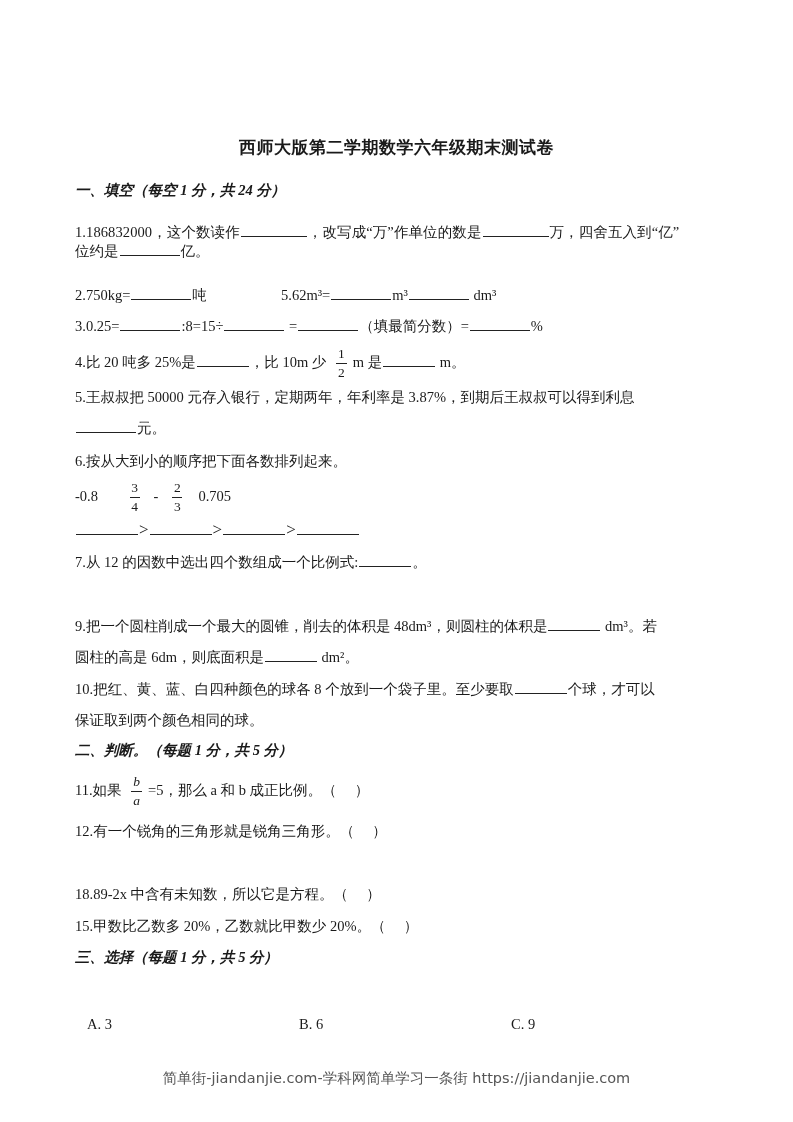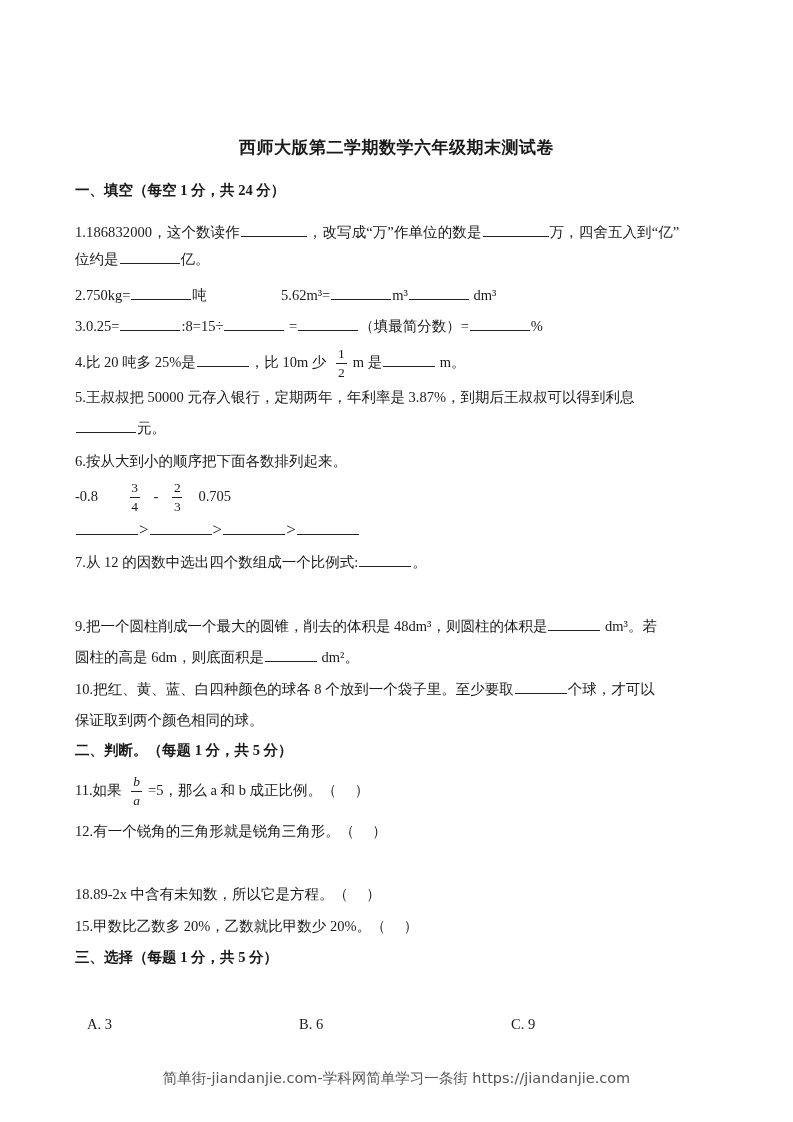--- a/index.html
+++ b/index.html
@@ -2,42 +2,42 @@
 <html><head>
 <meta charset="utf-8">
 <style>
   html, body { margin:0; padding:0; background:#ffffff; }
   body { width:793px; height:1122px; position:relative; overflow:hidden;
          font-family:"Liberation Serif", "DejaVu Serif", serif; color:#1a1a1a; }
   .page { position:absolute; left:0; top:0; width:793px; height:914px; }
   .title { position:absolute; left:0; width:793px; top:136px; text-align:center;
            font-size:17px; font-weight:bold; letter-spacing:0.5px; }
   .line { position:absolute; left:75px; font-size:14.5px; white-space:nowrap; line-height:20px; }
-  .sec { font-weight:bold; font-size:14.5px; }
+  .sec { font-weight:bold; font-size:14.5px;font-style:italic; }
   .blank { display:inline-block; border-bottom:1px solid #222; width:56px; height:14px; vertical-align:baseline; margin:0 1px; }
   .frac { display:inline-block; vertical-align:middle; text-align:center; margin:0 6px; line-height:18px; font-size:13.5px; }
   .frac .num { display:block; border-bottom:1px solid #222; padding:0 2px; }
   .frac .den { display:block; }
   .frac.it { font-style:italic; }
   .opt { position:absolute; top:1016px; font-size:14.5px;text-align:right; }
   .footer { position:absolute; top:1069px; left:0; width:793px; text-align:center;
             font-family:"DejaVu Sans", sans-serif; font-size:14.5px; color:#555; }
 </style>
 </head>
 <body>
 
 <div class="page">
   <div class="title">西师大版第二学期数学六年级期末测试卷</div>
 
   <div class="line sec" style="top:180px">一、填空（每空 1 分，共 24 分）</div>
 
   <div class="line" style="top:222px; letter-spacing:0.1px">
     <span>1.186832000，这个数读作</span><span class="blank" style="width:66px"></span><span>，改写成“万”作单位的数是</span><span class="blank" style="width:66px"></span><span>万，四舍五入到“亿”</span>
   </div>
-  <div class="line" style="top:249px">
+  <div class="line" style="top:241px">
     <span>位约是</span><span class="blank" style="width:60px"></span><span>亿。</span>
   </div>
 
   <div class="line" style="top:285px">
     <span>2.750kg=</span><span class="blank" style="width:60px"></span><span>吨</span>
   </div>
   <div class="line" style="top:285px; left:281px">
     <span>5.62m³=</span><span class="blank" style="width:60px"></span><span>m³</span><span class="blank" style="width:60px"></span><span> dm³</span>
   </div>
 

